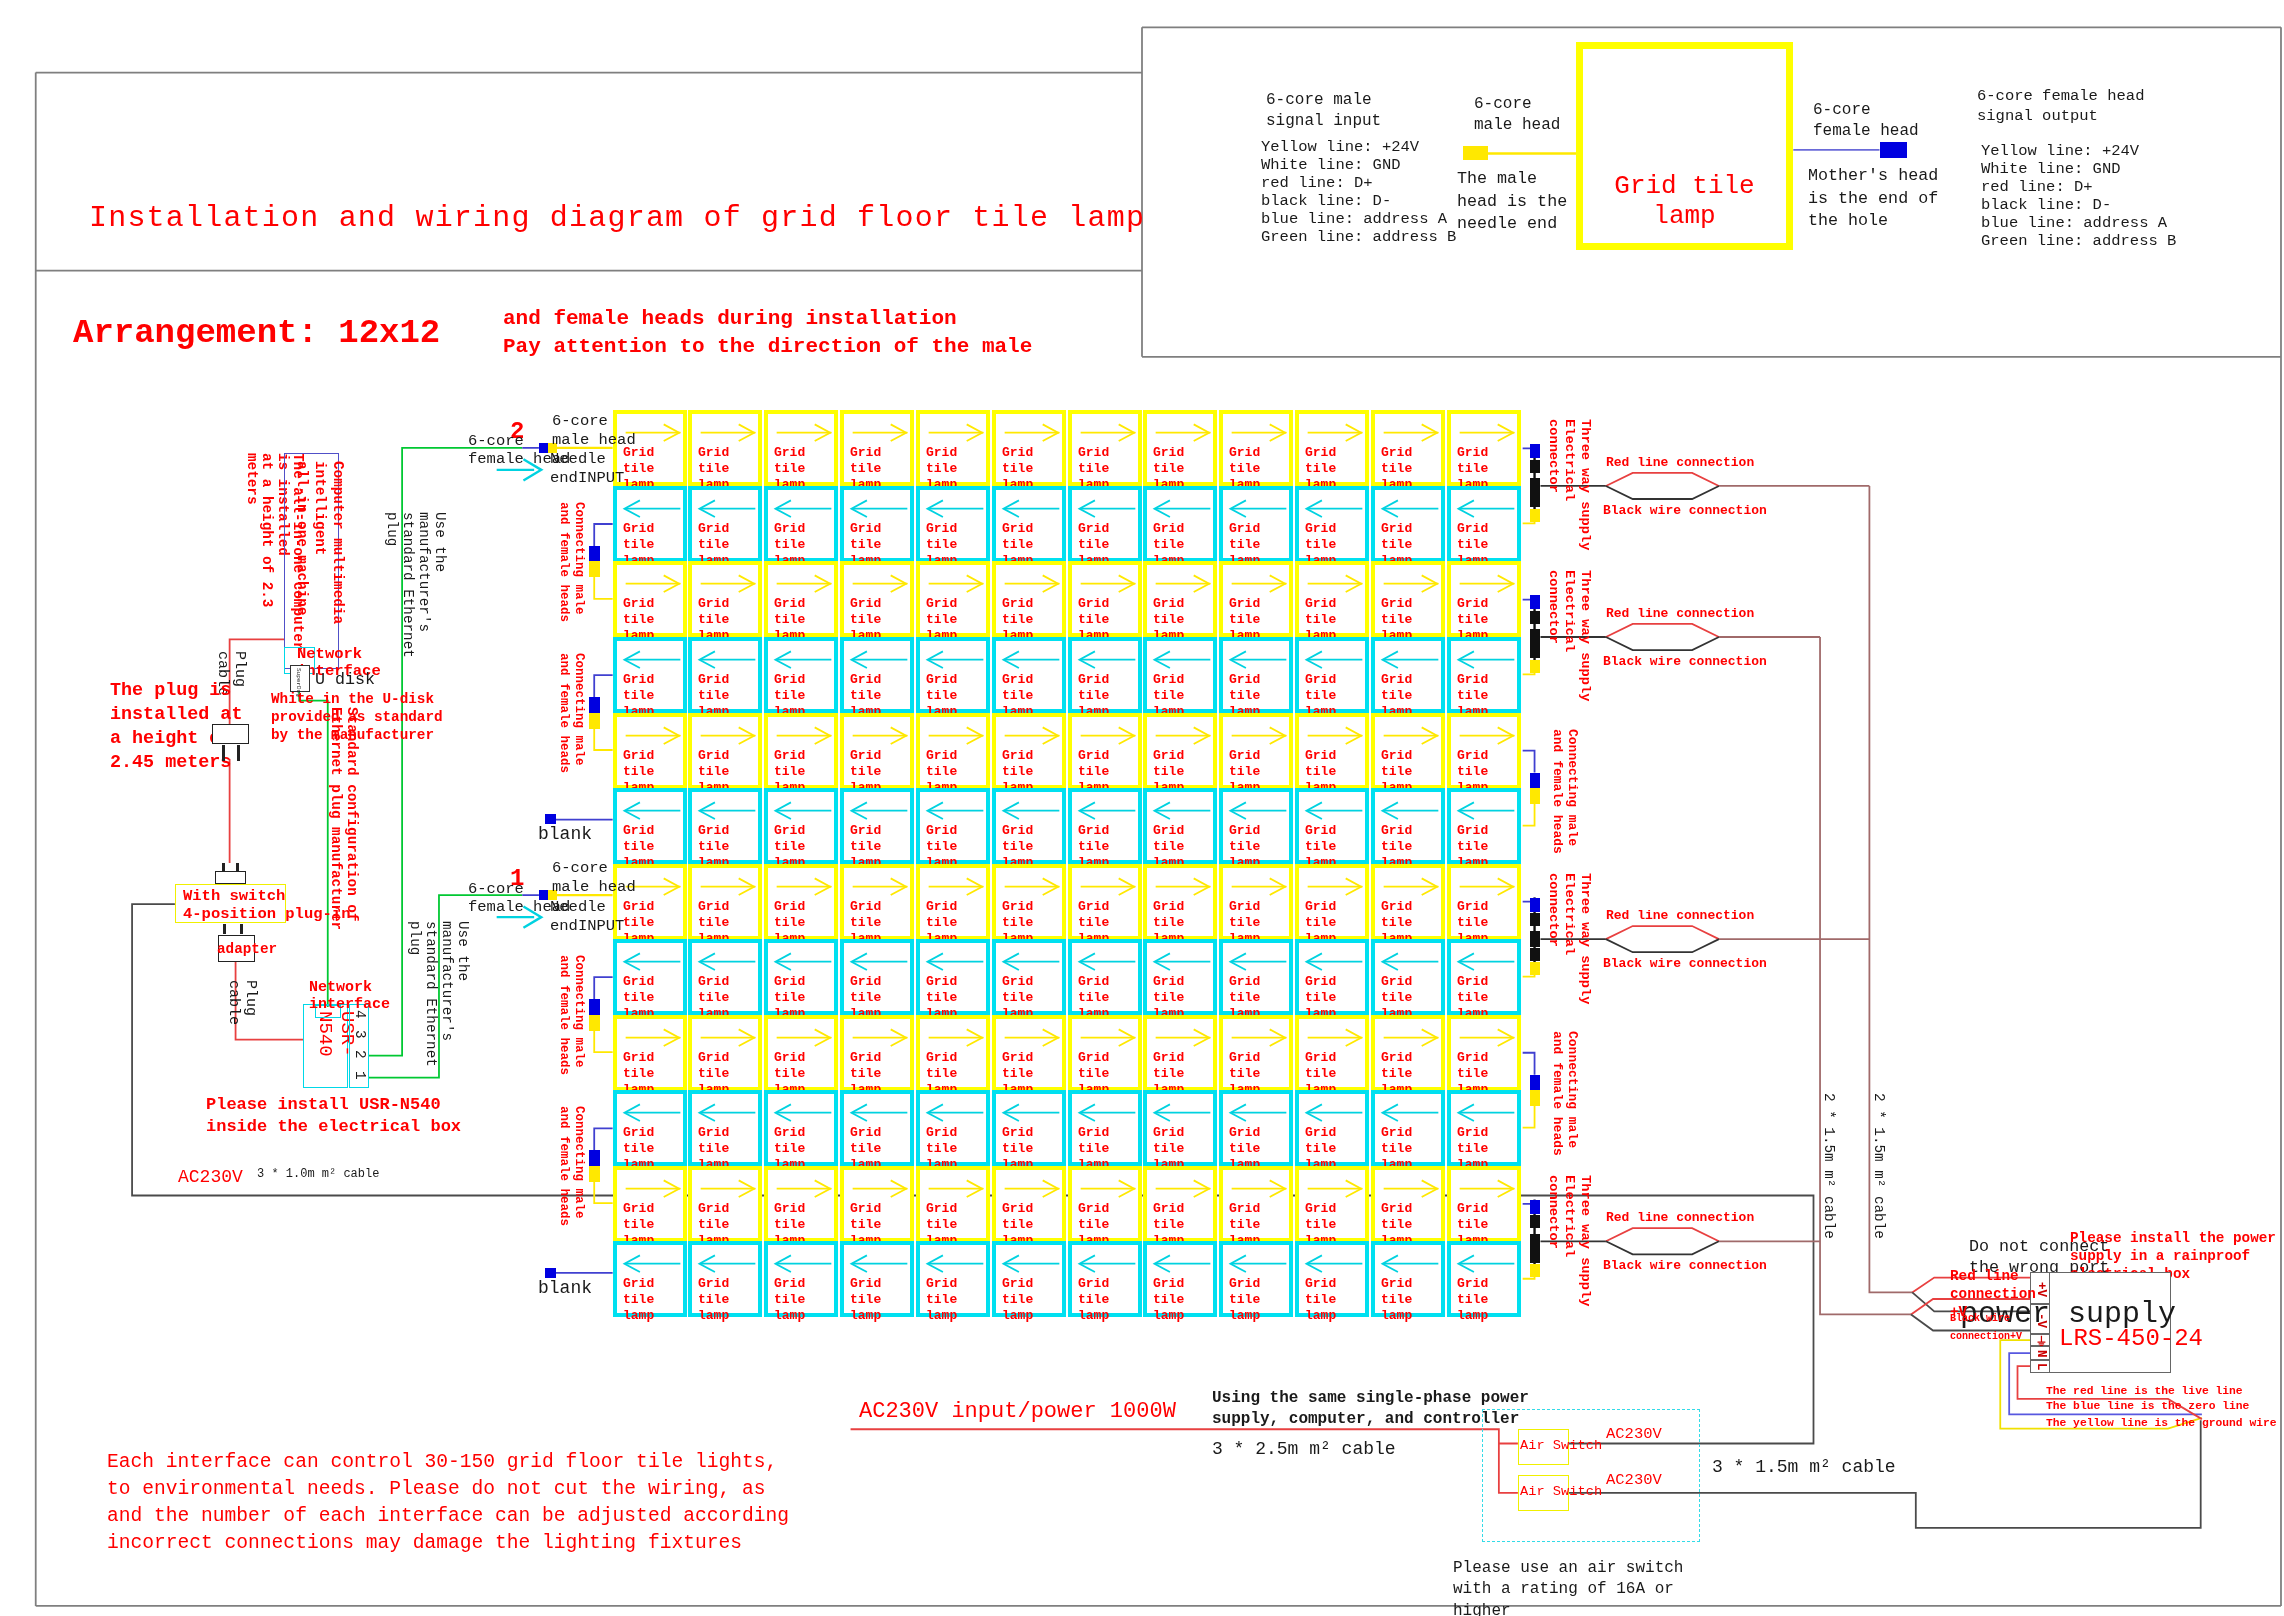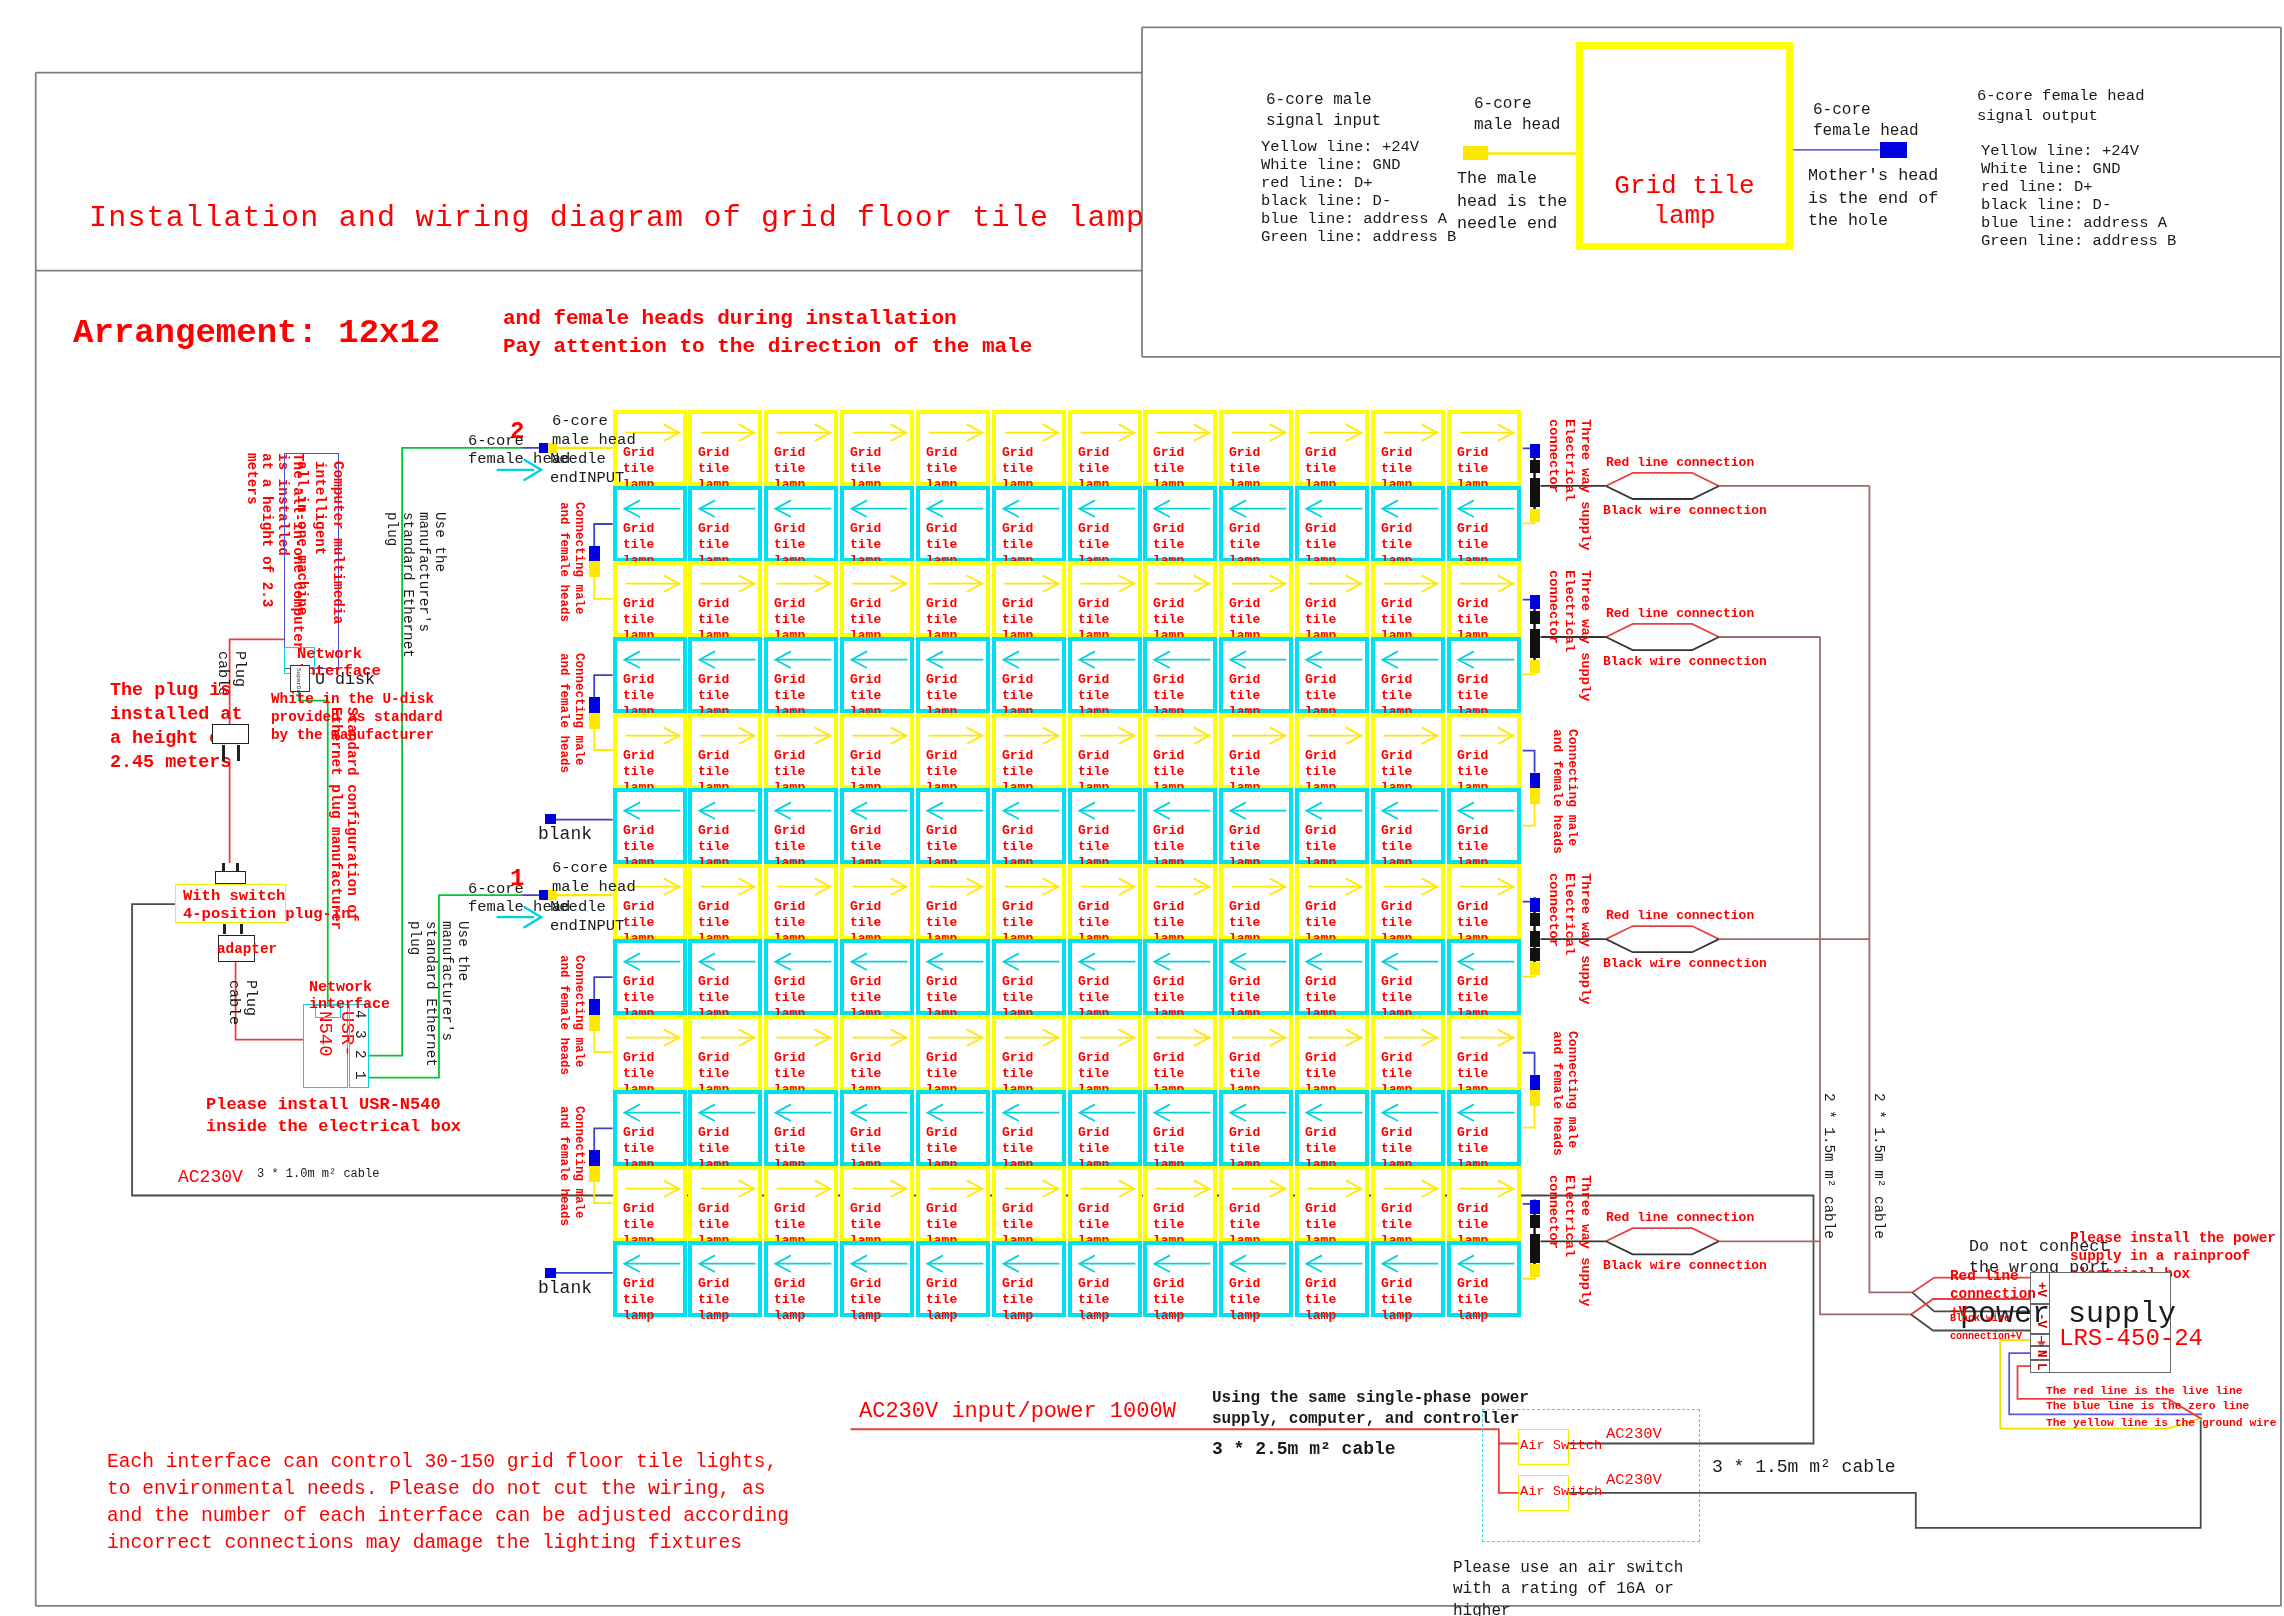--- a/index.html
+++ b/index.html
@@ -1293,21 +1293,21 @@
       <div>to environmental needs. Please do not cut the wiring, as</div>
       <div>and the number of each interface can be adjusted according</div>
       <div>incorrect connections may damage the lighting fixtures</div>
     </div>
 
   <div class="abs red" style="left:859px;top:1399px;font-size:22px;">AC230V input/power 1000W</div>
   <div class="abs blk b" style="left:1212px;top:1388px;font-size:16px;line-height:21px;">
       <div>Using the same single-phase power</div>
       <div>supply, computer, and controller</div>
     </div>
-  <div class="abs blk" style="left:1212px;top:1439px;font-size:18px;font-weight:bold;">3 * 2.5m m² cable</div>
+  <div class="abs blk" style="left:1212px;top:1439px;font-size:18px;">3 * 2.5m m² cable</div>
   <div class="abs blk" style="left:1712px;top:1457px;font-size:18px;">3 * 1.5m m² cable</div>
 
   <div class="abs" style="left:1482px;top:1409px;width:218px;height:133px;border:1.8px dashed #33dbe8;box-sizing:border-box;"></div>
   <div class="abs" style="left:1518px;top:1429px;width:51px;height:36px;border:1.8px solid #f0f000;box-sizing:border-box;"></div>
   <div class="abs red" style="left:1520px;top:1438px;font-size:13.7px;">Air Switch</div>
   <div class="abs" style="left:1518px;top:1475px;width:51px;height:36px;border:1.8px solid #f0f000;box-sizing:border-box;"></div>
   <div class="abs red" style="left:1520px;top:1484px;font-size:13.7px;">Air Switch</div>
   <div class="abs red" style="left:1606px;top:1425px;font-size:15.5px;">AC230V</div>
   <div class="abs red" style="left:1606px;top:1471px;font-size:15.5px;">AC230V</div>
   <div class="abs blk" style="left:1453px;top:1558px;font-size:16px;line-height:21.4px;">

